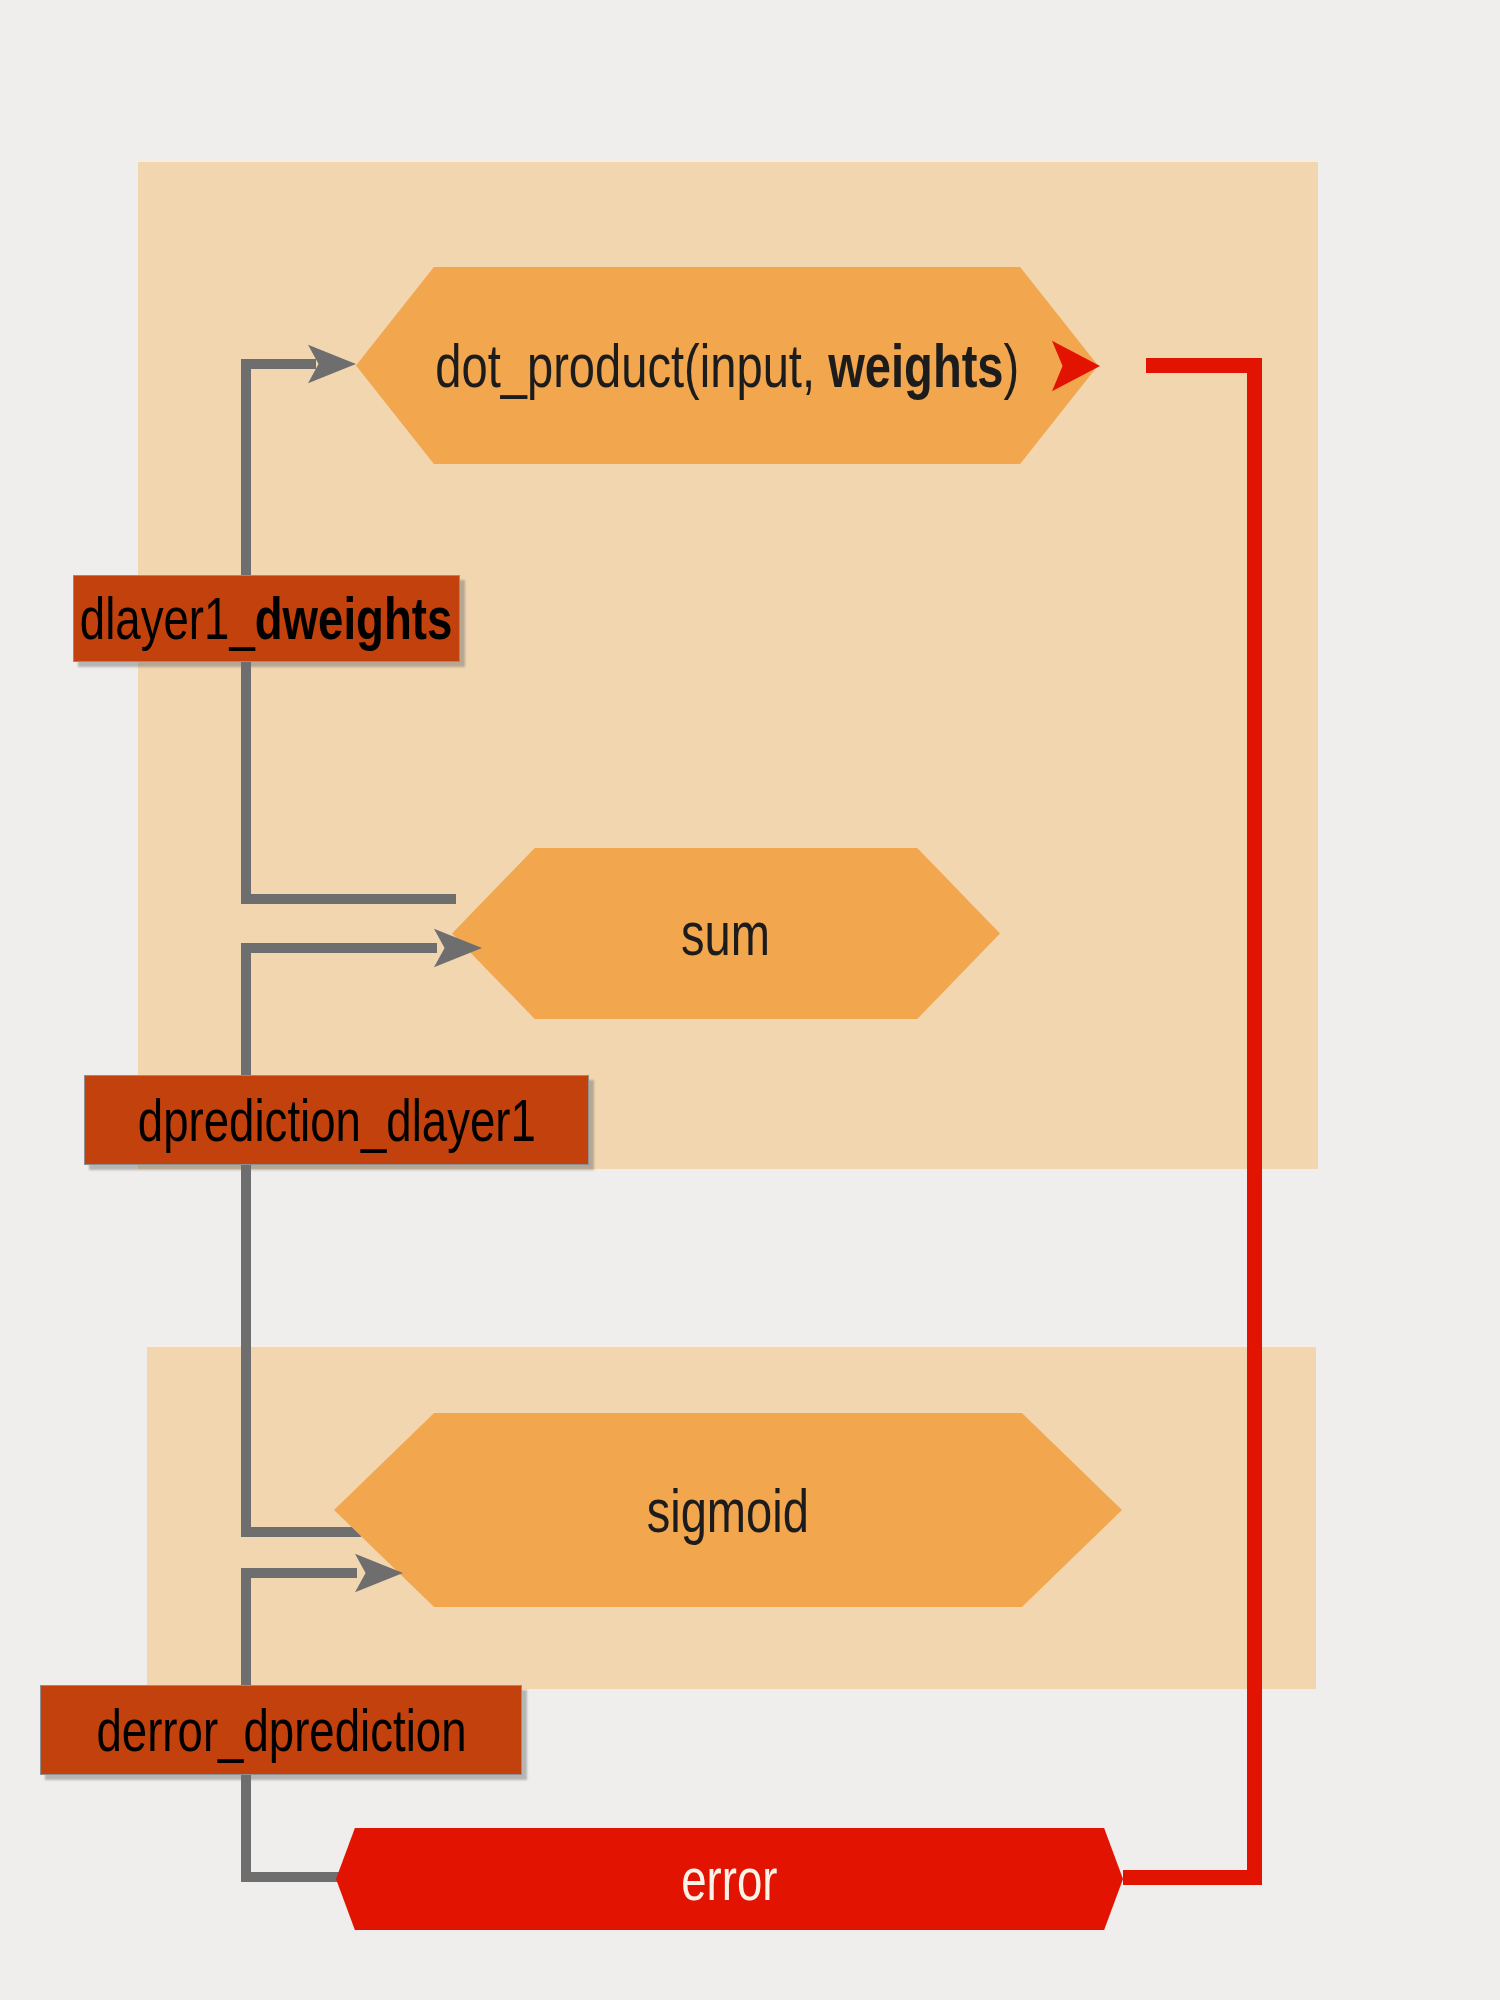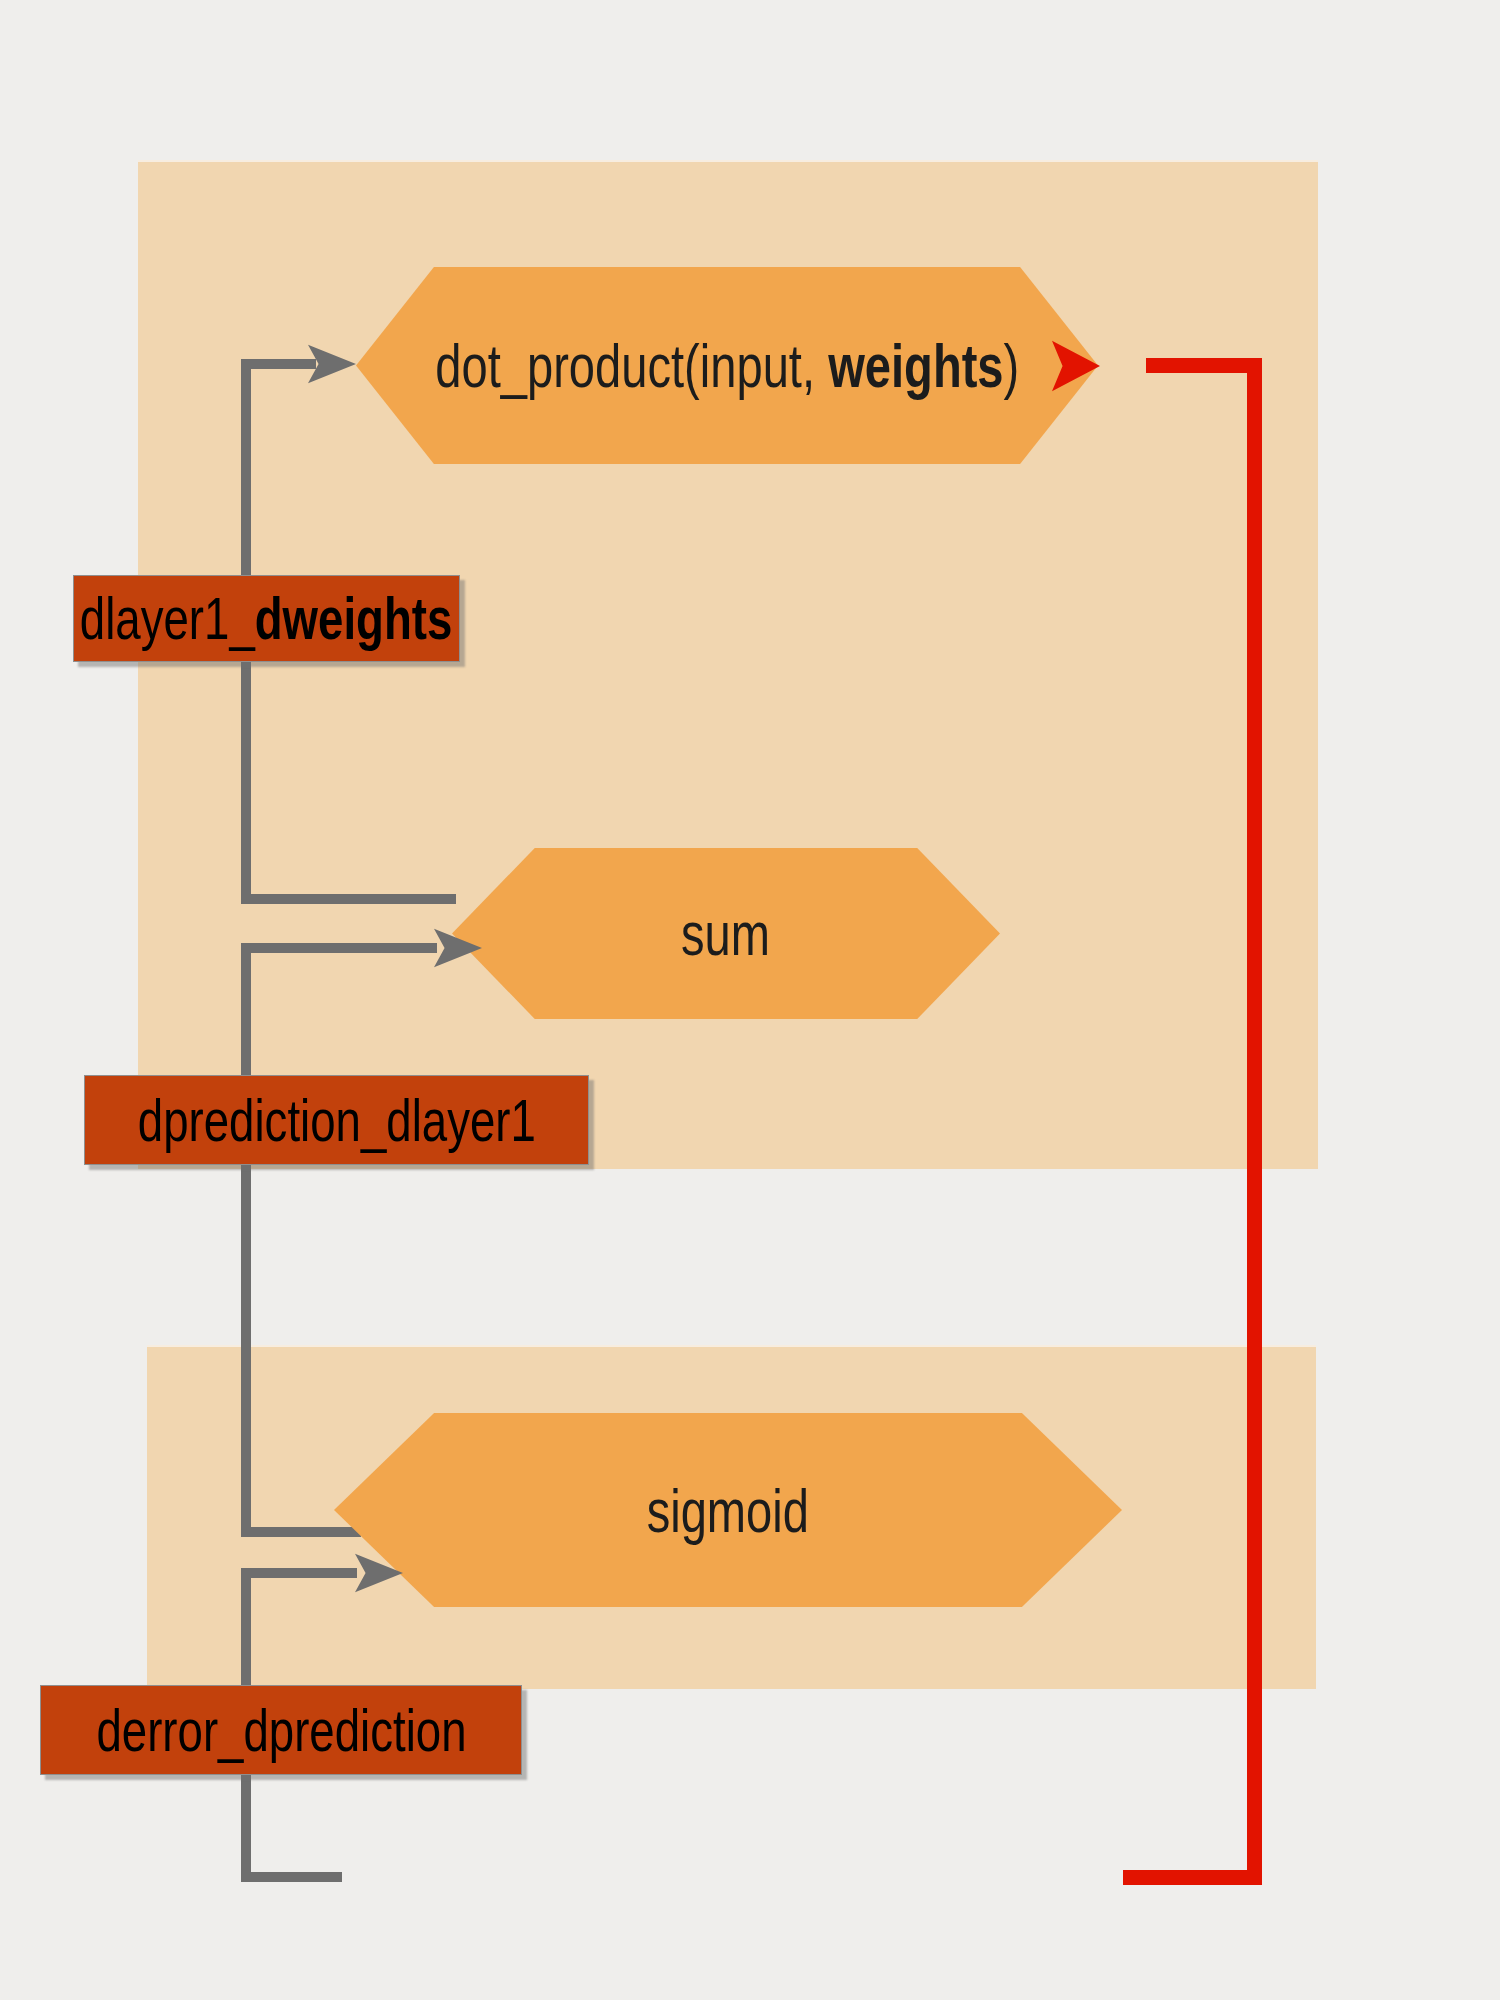--- a/index.html
+++ b/index.html
@@ -97,20 +97,23 @@
 
   <div class="hex" id="hex-dot">
     <span class="t"><span>dot_product(input, </span><b>weights</b><span>)</span></span>
   </div>
   <div class="hex" id="hex-sum">
     <span class="t">sum</span>
   </div>
   <div class="hex" id="hex-sigmoid">
     <span class="t">sigmoid</span>
   </div>
+  <div class="hex" id="hex-error">
+    <span class="t">error</span>
+  </div>
 
   <div class="lbl" id="lbl-dlayer1">
     <span class="t"><span>dlayer1_</span><b>dweights</b></span>
   </div>
   <div class="lbl" id="lbl-dprediction">
     <span class="t">dprediction_dlayer1</span>
   </div>
   <div class="lbl" id="lbl-derror-dp">
     <span class="t">derror_dprediction</span>
   </div>

